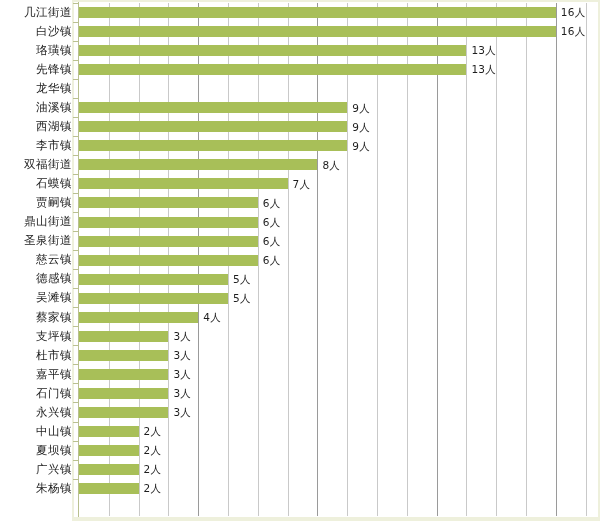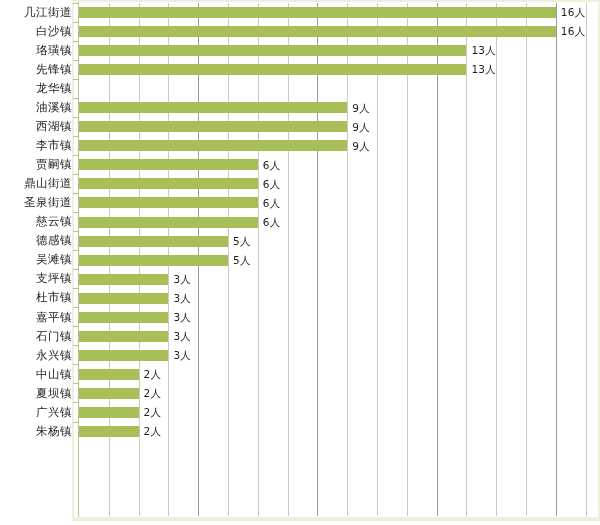--- a/index.html
+++ b/index.html
@@ -198,20 +198,36 @@
         <div class="row">
           <div class="tick"></div>
           <div class="cat-label">李市镇</div>
           <div class="bar-wrap">
             <div class="bar" style="width: 268.2px; background: rgb(168, 191, 88);"></div>
             <div class="val-label">9人</div>
           </div>
         </div>
         <div class="row">
           <div class="tick"></div>
+          <div class="cat-label">双福街道</div>
+          <div class="bar-wrap">
+            <div class="bar" style="width: 238.4px; background: rgb(168, 191, 88);"></div>
+            <div class="val-label">8人</div>
+          </div>
+        </div>
+        <div class="row">
+          <div class="tick"></div>
+          <div class="cat-label">石蟆镇</div>
+          <div class="bar-wrap">
+            <div class="bar" style="width: 208.6px; background: rgb(168, 191, 88);"></div>
+            <div class="val-label">7人</div>
+          </div>
+        </div>
+        <div class="row">
+          <div class="tick"></div>
           <div class="cat-label">贾嗣镇</div>
           <div class="bar-wrap">
             <div class="bar" style="width: 178.8px; background: rgb(168, 191, 88);"></div>
             <div class="val-label">6人</div>
           </div>
         </div>
         <div class="row">
           <div class="tick"></div>
           <div class="cat-label">鼎山街道</div>
           <div class="bar-wrap">
@@ -242,20 +258,28 @@
             <div class="bar" style="width: 149px; background: rgb(168, 191, 88);"></div>
             <div class="val-label">5人</div>
           </div>
         </div>
         <div class="row">
           <div class="tick"></div>
           <div class="cat-label">吴滩镇</div>
           <div class="bar-wrap">
             <div class="bar" style="width: 149px; background: rgb(168, 191, 88);"></div>
             <div class="val-label">5人</div>
+          </div>
+        </div>
+        <div class="row">
+          <div class="tick"></div>
+          <div class="cat-label">蔡家镇</div>
+          <div class="bar-wrap">
+            <div class="bar" style="width: 119.2px; background: rgb(168, 191, 88);"></div>
+            <div class="val-label">4人</div>
           </div>
         </div>
         <div class="row">
           <div class="tick"></div>
           <div class="cat-label">支坪镇</div>
           <div class="bar-wrap">
             <div class="bar" style="width: 89.4px; background: rgb(168, 191, 88);"></div>
             <div class="val-label">3人</div>
           </div>
         </div>

